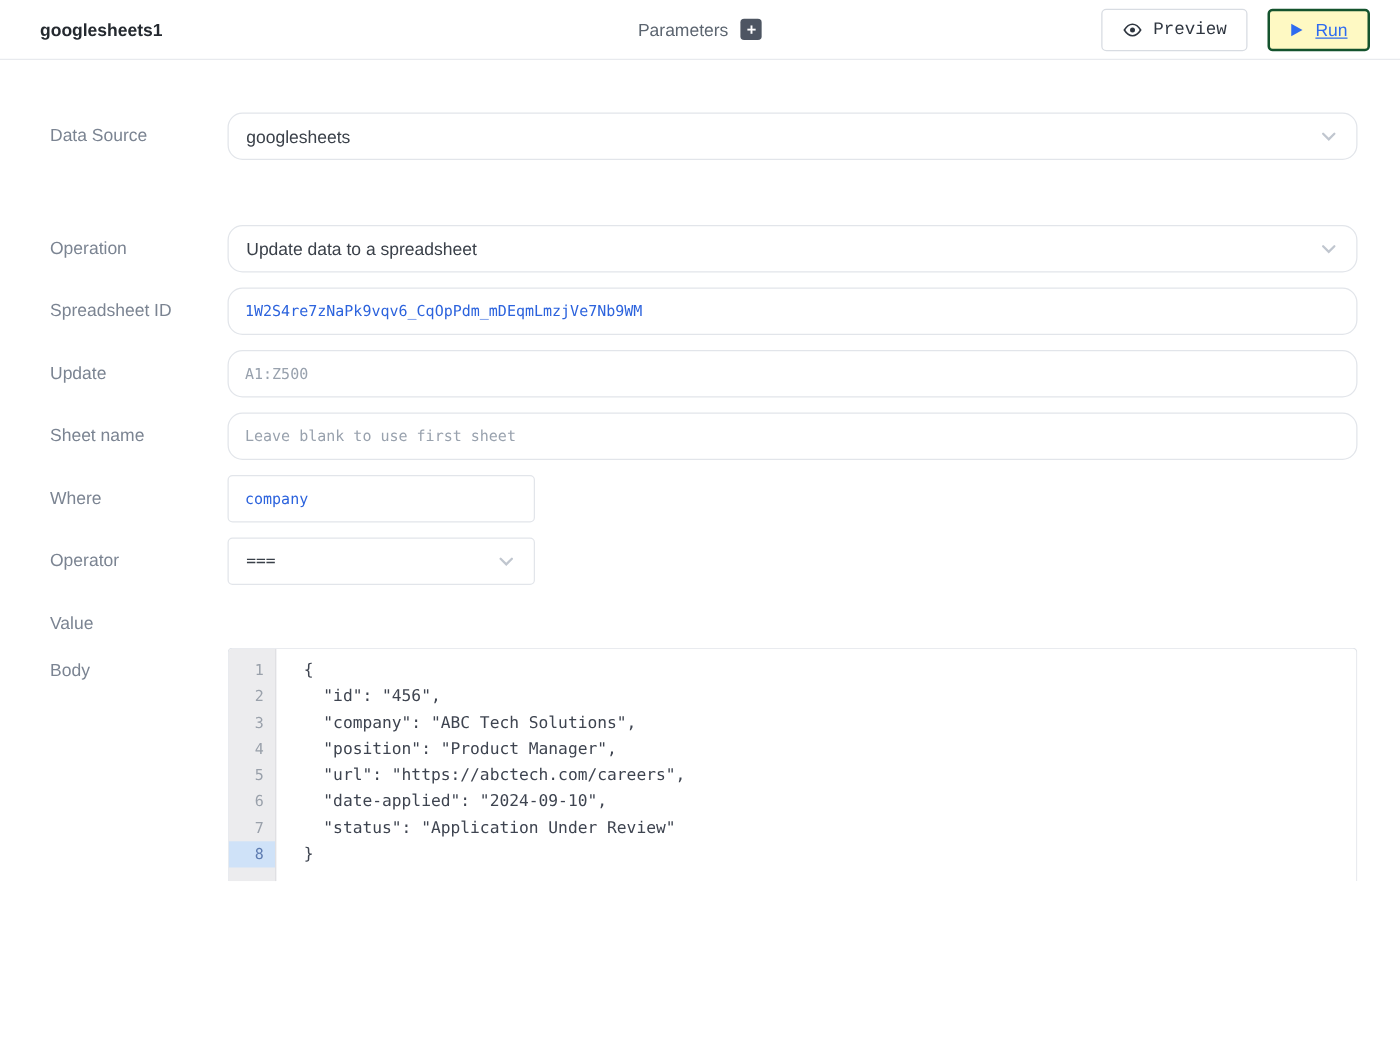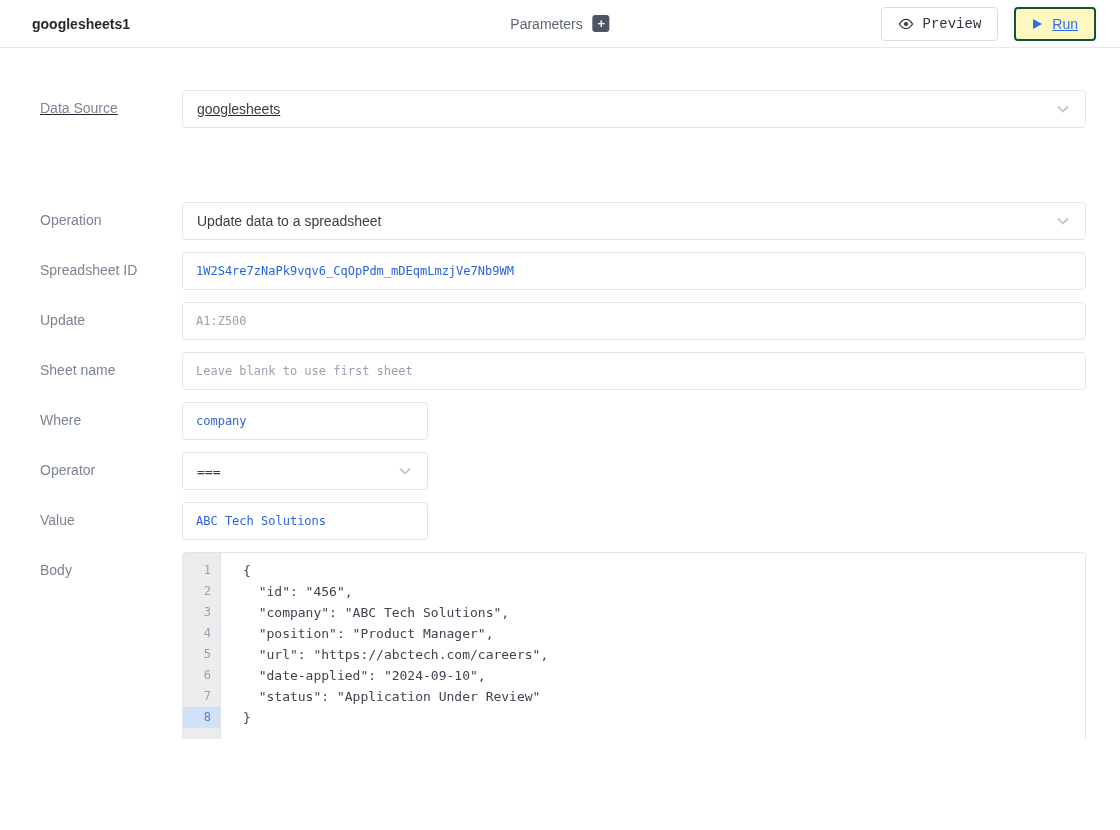--- a/index.html
+++ b/index.html
@@ -43,39 +43,39 @@
     height:34px; padding:0 16px;
   }
   .btn-preview { background:#ffffff; border:1px solid #d8dce2; color:#2f3640;font-family:Liberation Mono, monospace; }
   .btn-run { background:#fef9c3; border:2px solid #14532d; color:#2e6bf0; font-weight:500;text-decoration:underline; }
   .icon16 { width:16px; height:16px; display:block; }
   .icon12 { width:11px; height:12px; display:block; }
 
   
   .form { padding:42px 0 0 40px; }
   .row { display:flex; align-items:flex-start; margin-bottom:12px; }
-  .row.first-gap { margin-bottom:74px;text-decoration:underline; }
+  .row.first-gap { margin-bottom:52px; }
   .field-label {
     flex:0 0 142px; width:142px;
     padding-top:10px;
     font-size:14px; color:#7b8492;
   }
   .select, .text-input {
     height:38px;
     border:1px solid #e2e5ea;
     border-radius:4px;
     background:#ffffff;
   }
   .select {
     display:flex; align-items:center; justify-content:space-between;
     padding:0 14px; cursor:pointer;
   }
   .sel-text { font-size:14px; color:#3a4049; }
   .select.mono .sel-text { font-family:"DejaVu Sans Mono", monospace; font-size:13px; }
-  .wide  { width:904px; }
+  .wide  { width:904px;border-radius:12px; }
   .small { width:246px; }
   .text-input {
     padding:0 13px;
     font-family:"DejaVu Sans Mono", monospace;
     font-size:12px;
     color:#2c63dd;
     outline:none;
   }
   .text-input::placeholder { color:#99a2ae; opacity:1; }
   .chev { width:16px; height:16px; display:block; }
@@ -196,21 +196,20 @@
       <span>
         <svg class="chev" viewBox="0 0 16 16" fill="none" stroke="#c0c6cf" stroke-width="1.8" stroke-linecap="round">
             <path d="M3.5 6 L8 10.5 L12.5 6"></path>
           </svg>
       </span>
     </div>
   </div>
 
   <div class="row">
     <div class="field-label">Value</div>
-    <input class="text-input small" value="ABC Tech Solutions" style="">
   </div>
 
   <div class="row">
     <div class="field-label">Body</div>
     <div class="editor">
       <div class="gutter">
         <div class="gnum">1</div>
         <div class="gnum">2</div>
         <div class="gnum">3</div>
         <div class="gnum">4</div>

